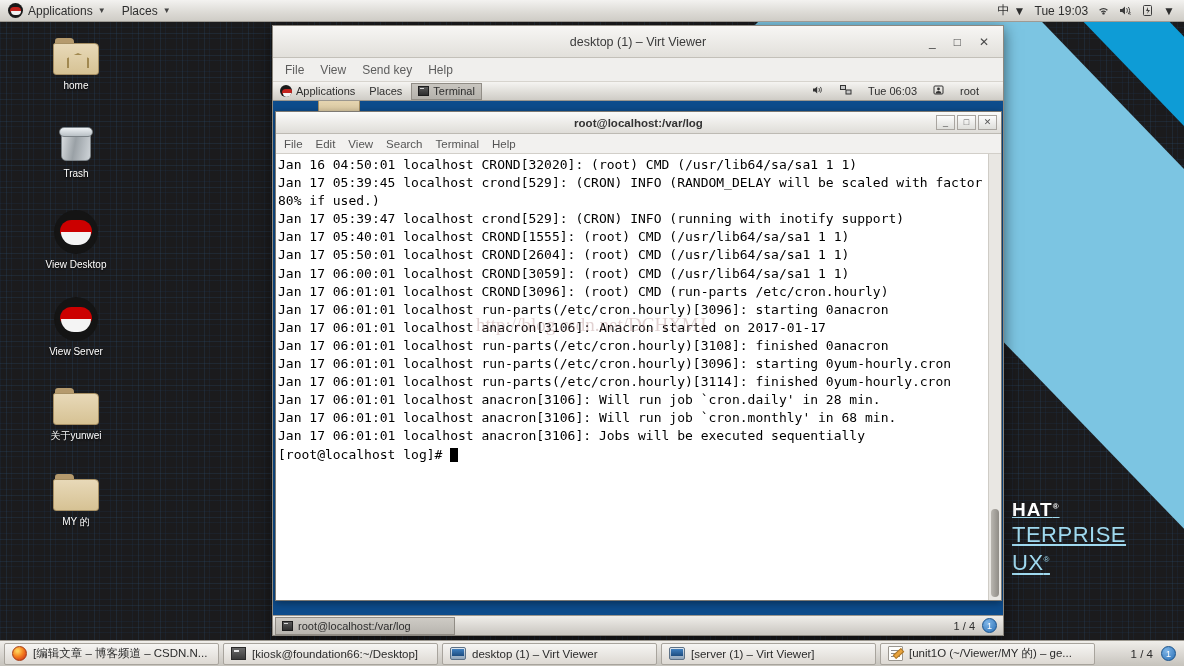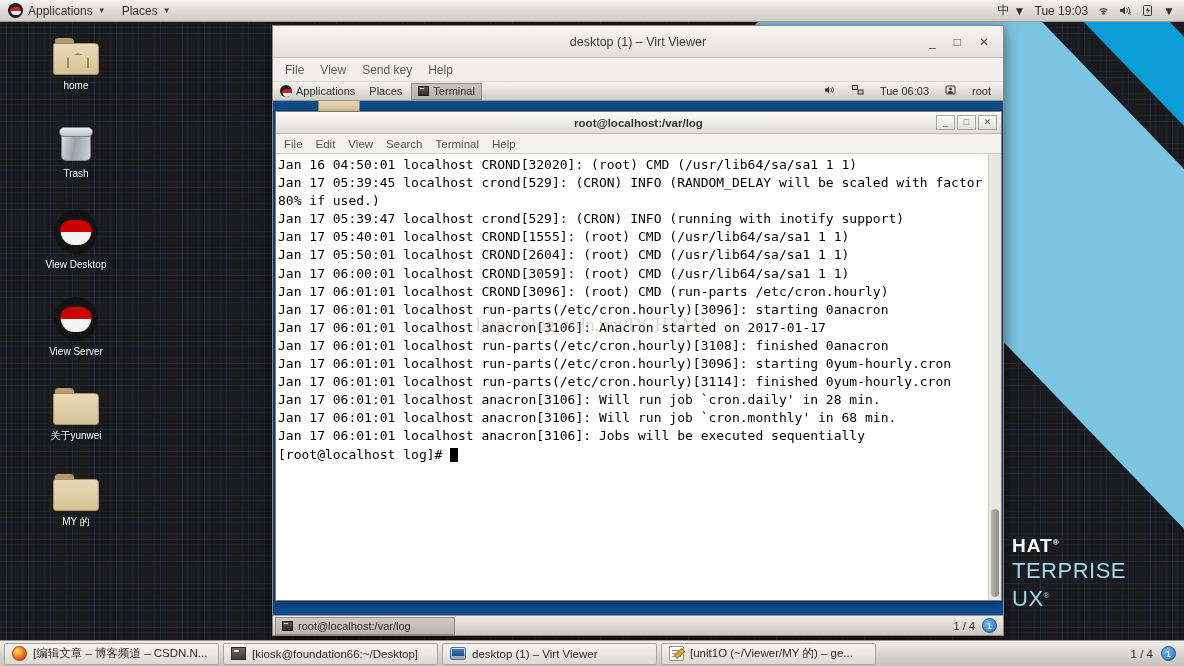--- a/index.html
+++ b/index.html
@@ -36,26 +36,27 @@
     transform: rotate(46deg);
   }
   .stripe-dark {
     background: #0e9cd6;
     width: 1500px; height: 62px;
     left: 1110px; top: -40px;
     transform: rotate(46deg);
   }
   .rhel-brand {
     position: absolute;
-    left: 1012px; top: 530px;
+    left: 1012px; top: 494px;
     color: #9fd9ef;
     font-size: 22px;
     line-height: 25px;
     letter-spacing: 0.5px;
     white-space: nowrap;
+    text-decoration: underline;
   }
   .rhel-brand .b1 { font-weight: bold; font-size: 19px; color:#ffffff; letter-spacing:1px;}
   .rhel-brand sup { font-size: 8px; vertical-align: super; }
 
   
   #host-top-panel {
     position: absolute; left: 0; top: 0;
     width: 1184px; height: 22px;
     background: linear-gradient(#f3f2f0, #dcdad5 60%, #cfccc6);
     border-bottom: 1px solid #9e9a93;
@@ -219,21 +220,21 @@
     width: 11px; height: 10px;
     background: linear-gradient(#5a5a5a,#2e2e2e);
     border: 1px solid #1d1d1d; position: relative;
   }
   .term-mini::after {
     content:""; position:absolute; left:1px; top:1px;
     width:4px; height:1px; background:#d8d8d8;
   }
   #guest-top-right {
     margin-left: auto; display: flex; align-items: center;
-    gap: 16px; padding-right: 12px; font-size: 11px;
+    gap: 16px; padding-right: 24px; font-size: 11px;
   }
   .guest-folder {
     position: absolute; left: 45px; top: 8px;
     width: 42px; height: 34px;
   }
   .guest-folder .tab {
     position: absolute; left: 2px; top: 0;
     width: 17px; height: 6px; background: #b59a6d;
     border-radius: 3px 4px 0 0;
   }
@@ -647,20 +648,24 @@
   <div class="task-btn">
     <span class="term-icon"></span>
     <span class="tlabel">[kiosk@foundation66:~/Desktop]</span>
   </div>
 
   <div class="task-btn">
     <span class="mon-icon"></span>
     <span class="tlabel">desktop (1) – Virt Viewer</span>
   </div>
 
+  <div class="task-btn">
+    <span class="mon-icon"></span>
+    <span class="tlabel">[server (1) – Virt Viewer]</span>
+  </div>
 
   <div class="task-btn">
     <span class="note-icon"></span>
     <span class="tlabel">[unit1O (~/Viewer/MY 的) – ge...</span>
   </div>
 
   <div id="host-taskbar-right">
     <span>1 / 4</span>
     <span class="ws-pill">1</span>
   </div>

